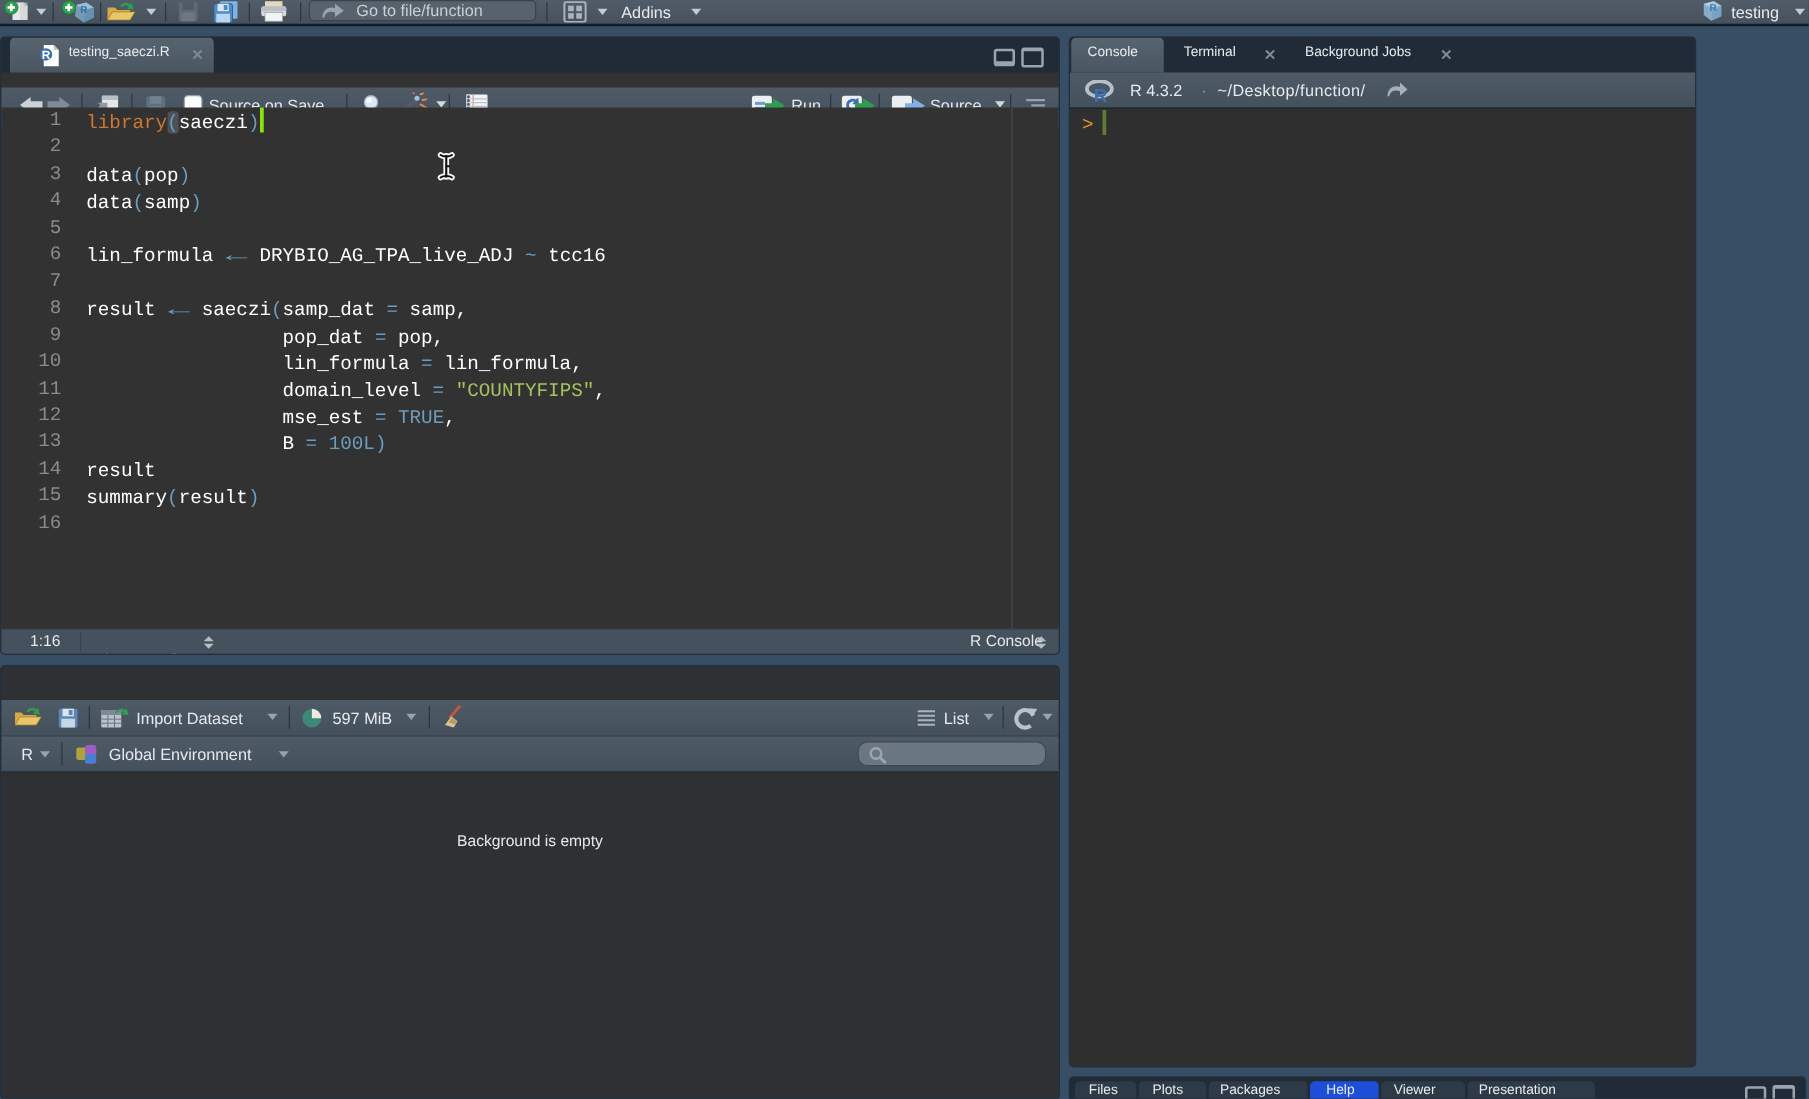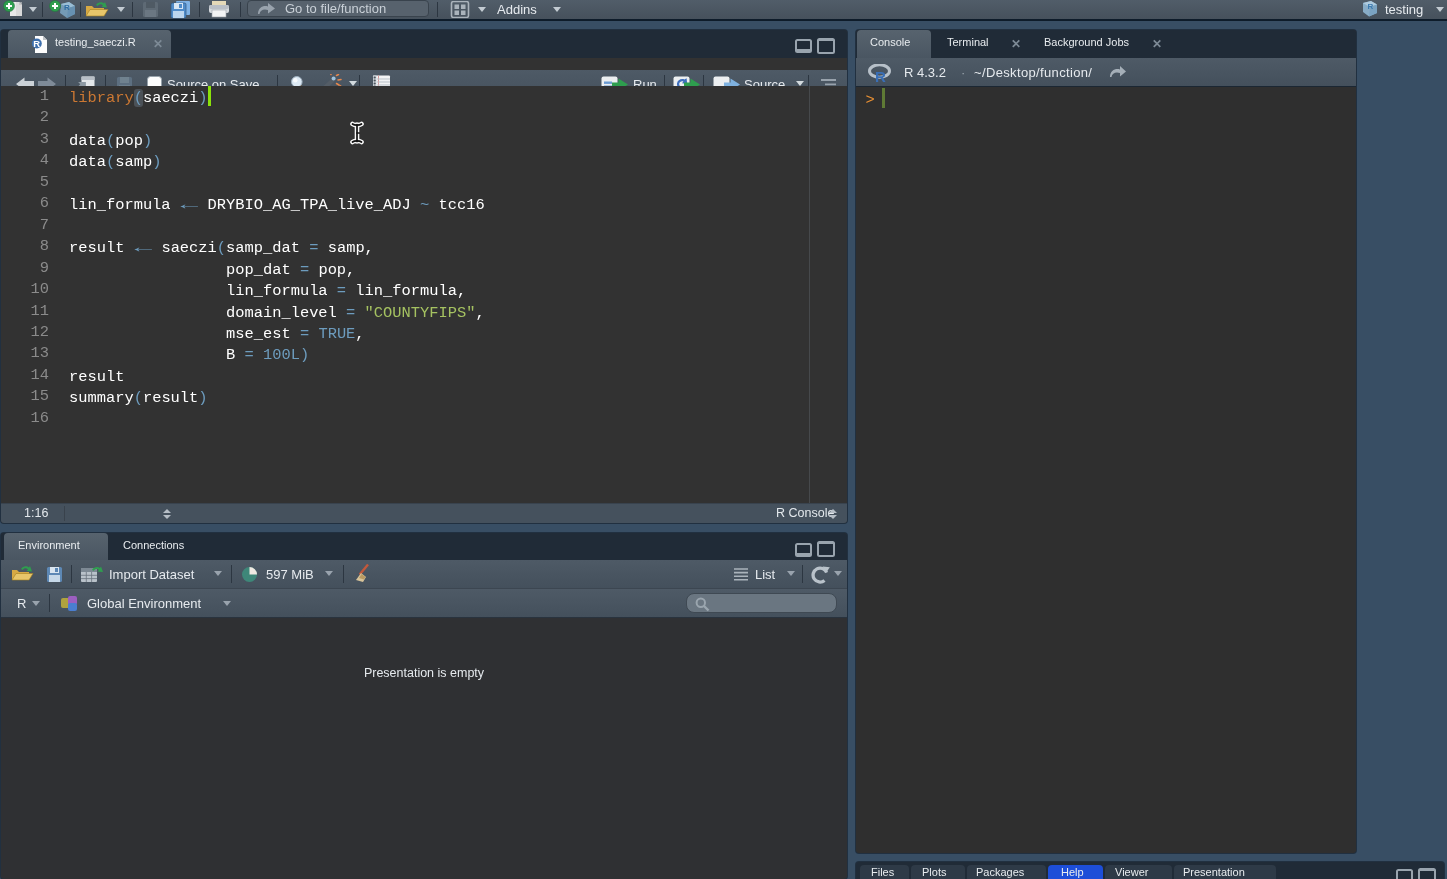--- a/index.html
+++ b/index.html
@@ -289,28 +289,20 @@
     <div class="abs" style="left:81px;top:17px;">(Top Level)</div>
     <div class="updn" style="left:162px;top:5px;border-bottom:4px solid #b6bec6;"></div>
     <div class="updn" style="left:162px;top:11px;border-top:4px solid #b6bec6;"></div>
     <div class="abs" style="left:775px;top:2px;">R Console</div>
     <div class="updn" style="left:828px;top:5px;border-bottom:4px solid #b6bec6;"></div>
     <div class="updn" style="left:828px;top:11px;border-top:4px solid #b6bec6;"></div>
   </div>
 </div>
 
 <div class="pane" id="envpane" style="left:1px;top:533px;width:846px;height:346px;background:#2f3033;">
-  <div class="tabstrip" style="height:27px;">
-    <div class="tab active" style="left:3px;width:104px;">
-      <div class="tabtxt abs" style="left:14px;top:6px;">Environment</div>
-    </div>
-    <div class="tabtxt abs" style="left:122px;top:6px;">Connections</div>
-    <div class="wmin" style="left:794px;top:10px;"></div>
-    <div class="wmax" style="left:816px;top:8px;"></div>
-  </div>
   <div class="toolbar" style="top:27px;height:28px;">
 
     <svg class="abs" style="left:9px;top:5px;" width="24" height="18" viewBox="0 0 24 18">
       <path d="M2 5 L2 15 L19 15 L19 7 L9 7 L7 5 Z" fill="#d7a944"></path>
       <path d="M2 15 L6 8.5 L23 8.5 L19 15 Z" fill="#e8c66a" stroke="#a5801f" stroke-width="0.6"></path>
       <path d="M11 4 C13 0.5 17 0.5 19 2.5 L20 1 L22 6.5 L16.5 6 L18 4.5 C16.5 2.8 14 2.8 12.8 5 Z" fill="#2f9e4f"></path>
     </svg>
 
     <svg class="abs" style="left:45px;top:6px;" width="17" height="17" viewBox="0 0 17 17">
       <rect x="1" y="1" width="15" height="15" rx="1.5" fill="#5d88b5"></rect>
@@ -379,21 +371,21 @@
     <div class="ui abs" style="left:86px;top:7px;">Global Environment</div>
     <div class="caret" style="left:222px;top:12px;border-top-color:#99a3ad;"></div>
 
     <div class="abs" style="left:685px;top:4px;width:149px;height:18px;background:#6a7681;border:1.5px solid #3f4953;border-radius:8px;">
       <svg class="abs" style="left:8px;top:2.5px;" width="15" height="15" viewBox="0 0 15 15">
         <circle cx="5.8" cy="5.8" r="4.2" fill="none" stroke="#9aa5ae" stroke-width="2"></circle>
         <line x1="9" y1="9" x2="13.5" y2="13.5" stroke="#9aa5ae" stroke-width="2.4"></line>
       </svg>
     </div>
   </div>
-  <div class="ui" style="position:absolute;left:0;width:100%;text-align:center;font-size:12.5px;top:133px;">Presentation is empty</div>
+  <div class="ui" style="position:absolute;left:0;width:100%;text-align:center;font-size:12.5px;top:133px;">Background is empty</div>
 </div>
 
 <div class="pane" id="conpane" style="left:856px;top:30px;width:500px;height:823px;background:#2f2f2f;">
   <div class="tabstrip" style="height:28px;">
     <div class="tab active" style="left:1px;width:74px;">
       <div class="tabtxt abs" style="left:13px;top:6px;">Console</div>
     </div>
     <div class="tabtxt abs" style="left:91px;top:6px;">Terminal</div>
     <div class="x abs" style="left:155px;top:7px;">✕</div>
     <div class="tabtxt abs" style="left:188px;top:6px;">Background Jobs</div>

